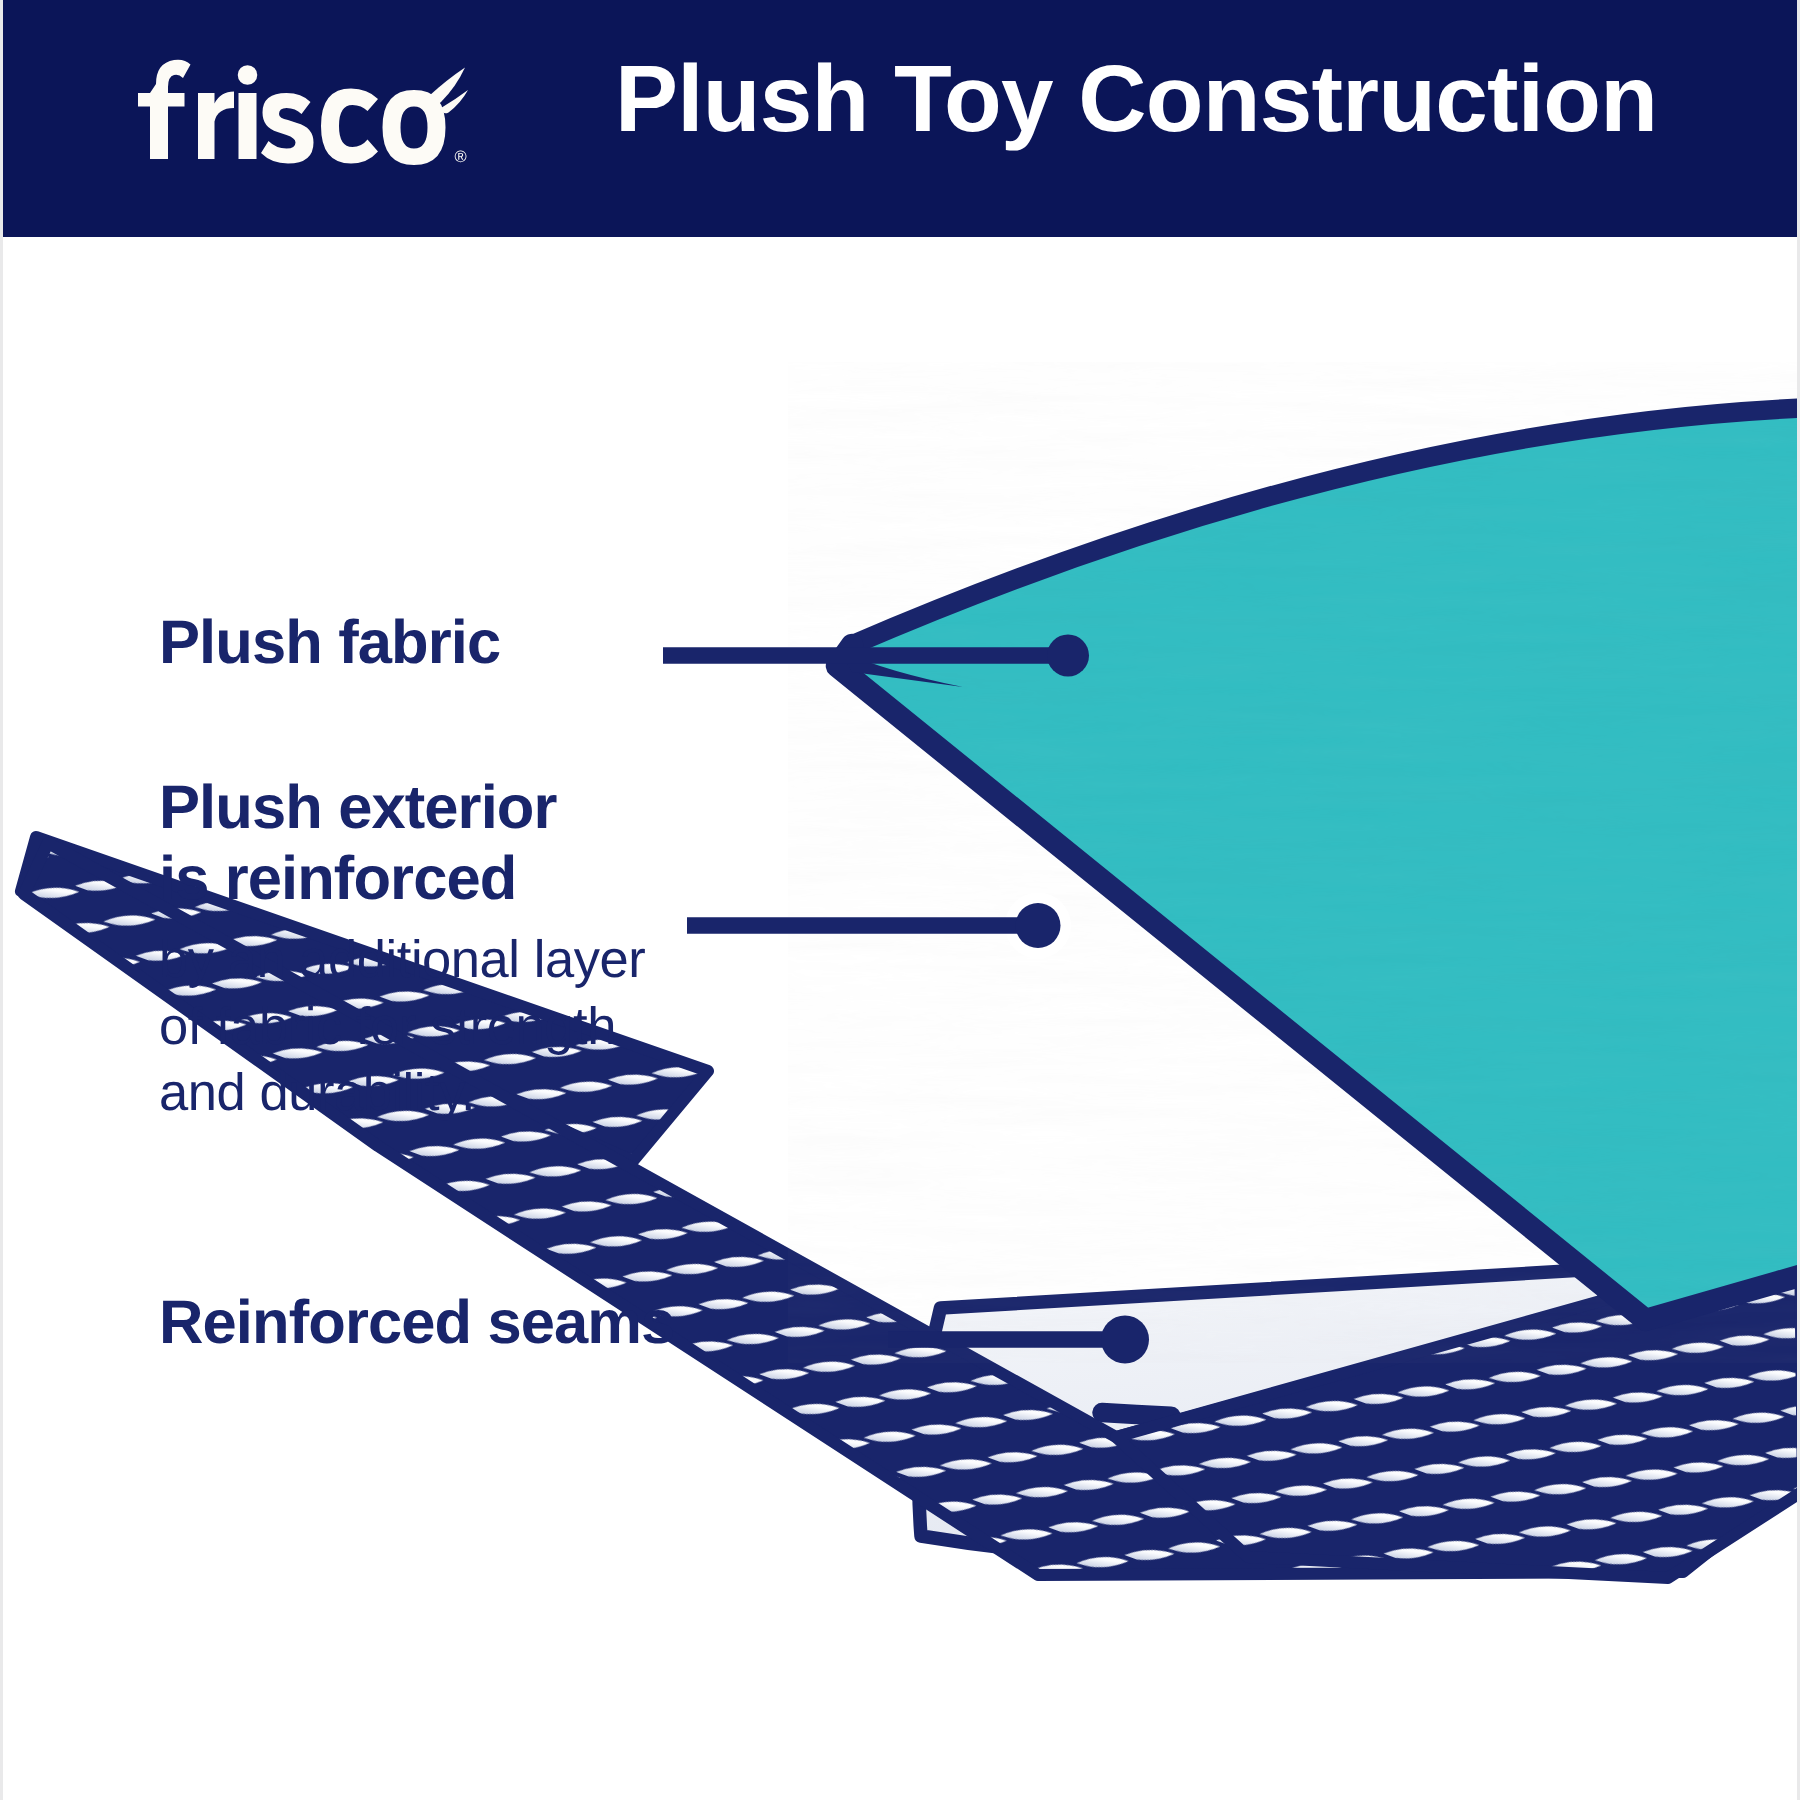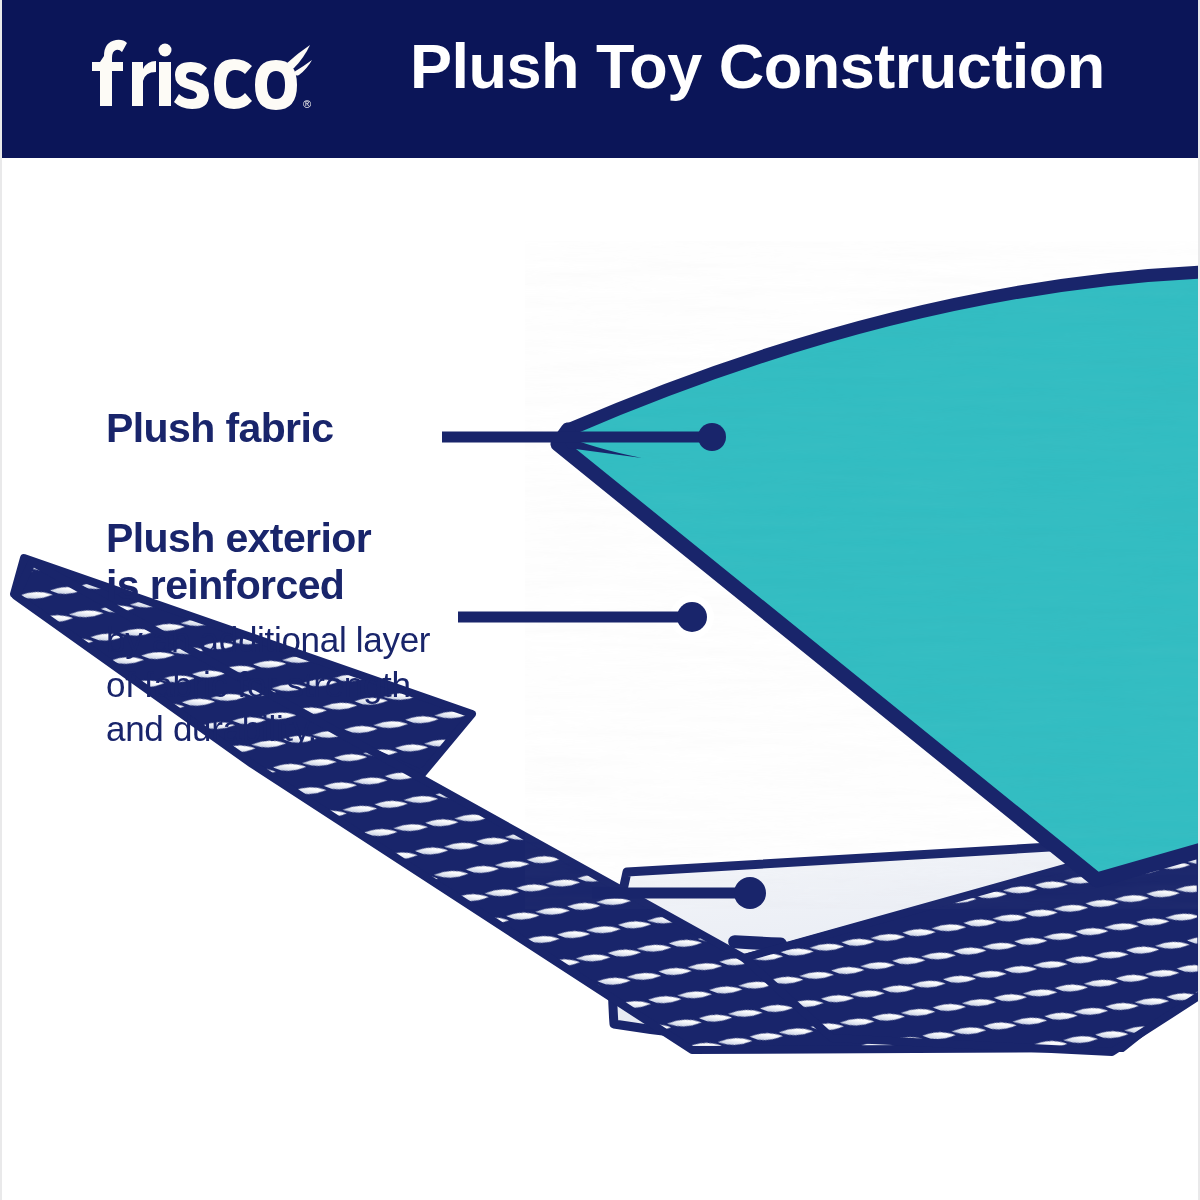--- a/index.html
+++ b/index.html
@@ -298,15 +298,16 @@
 
   <div class="callout" id="callout-plush-exterior">
     <p class="headline">Plush exterior
 is reinforced</p>
     <p class="body">by an additional layer
 of fabric for strength
 and durability.</p>
   </div>
 
   <div class="callout" id="callout-reinforced-seams">
+    <p class="headline">Reinforced seams</p>
   </div>
 
 </div>
 
 </body></html>

